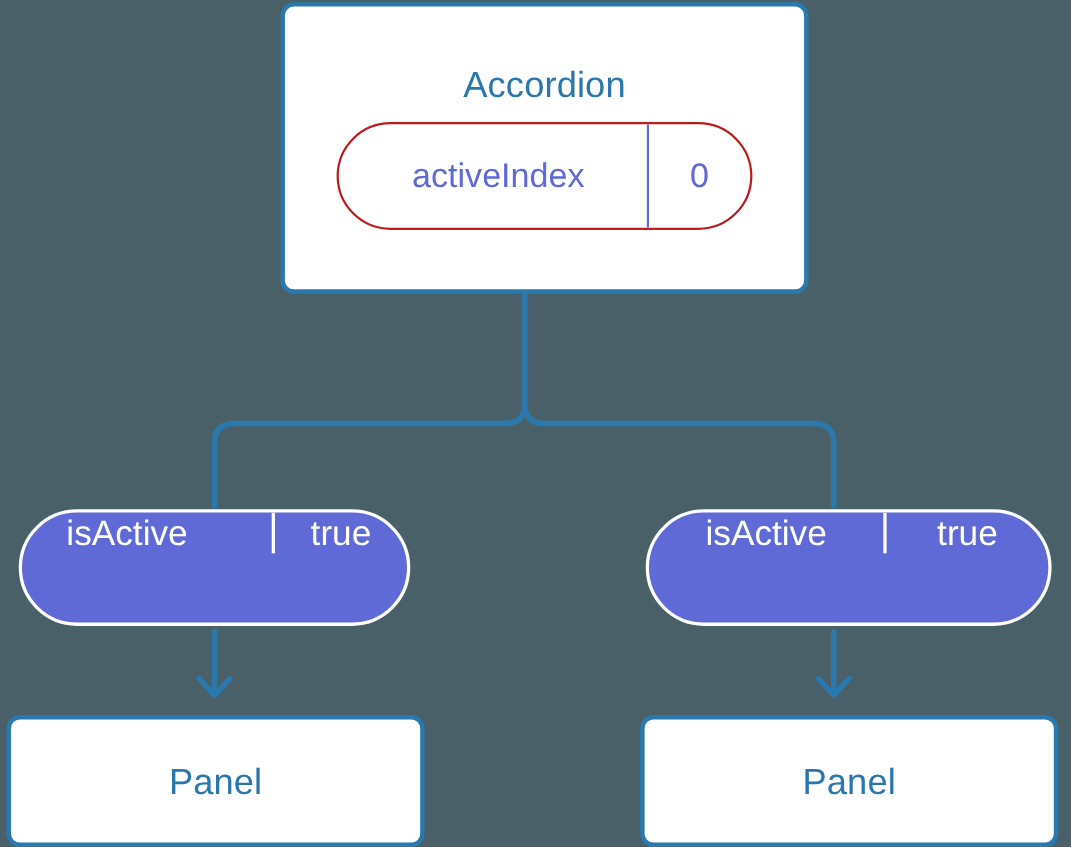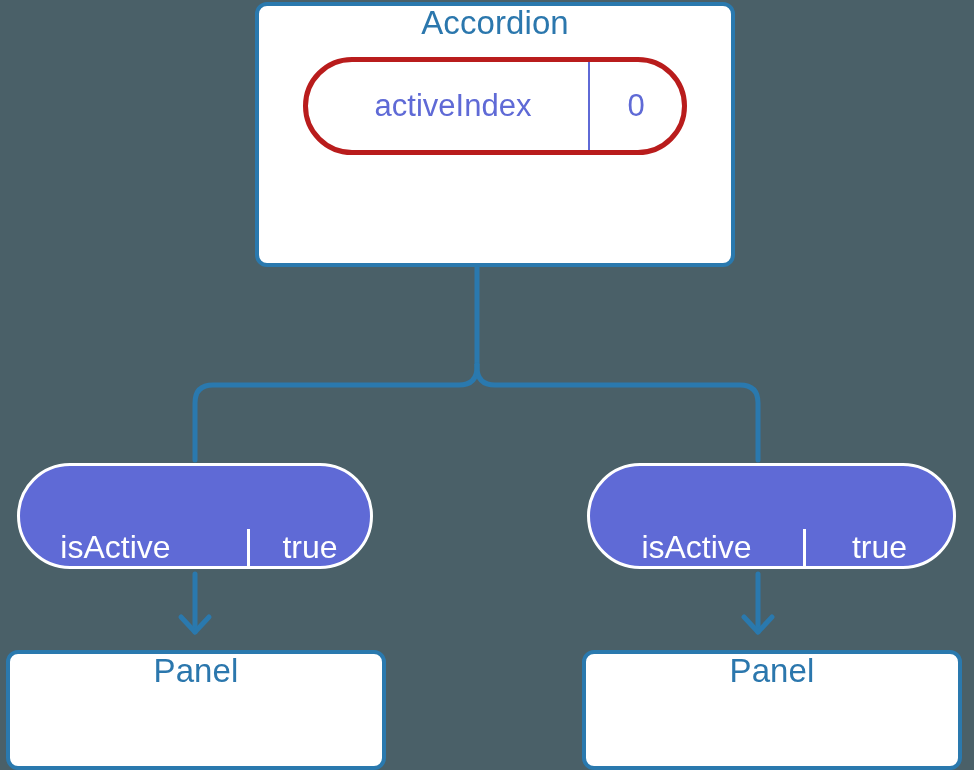--- a/index.html
+++ b/index.html
@@ -32,41 +32,41 @@
   
   .node-card {
     position: absolute;
     background: #ffffff;
     border: 4px solid #2a79ae;
     border-radius: 12px;
     box-sizing: border-box;
     display: flex;
     flex-direction: column;
     align-items: center;
-    justify-content: flex-start;
+    justify-content: center;
   }
   #accordion-card {
     left: 255px;
     top: 2px;
     width: 480px;
     height: 265px;
     gap: 18px;
   }
   .node-title {
     color: #2b77ad;
     font-size: 33px;
     line-height: 1;
     letter-spacing: 0.1px;
   }
 
   
   .pill-outline {
     display: flex;
     align-items: stretch;
-    border: 5px solid #b91c1c;
+    border: 2px solid #b91c1c;
     border-radius: 999px;
     background: #ffffff;
     height: 98px;
     box-sizing: border-box;
     overflow: hidden;
   }
   .pill-outline .pill-key,
   .pill-outline .pill-val {
     display: flex;
     align-items: center;
@@ -81,21 +81,21 @@
   }
   .pill-outline .pill-val {
     width: 94px;
     border-left: 2px solid #5f6ad6;
   }
 
   
   .pill-filled {
     position: absolute;
     display: flex;
-    align-items: flex-end;
+    align-items: flex-start;
     background: #5f6ad6;
     border: 3px solid #ffffff;
     border-radius: 999px;
     height: 106px;
     box-sizing: border-box;
     overflow: hidden;
   }
   .pill-filled .pill-key,
   .pill-filled .pill-val {
     display: flex;

